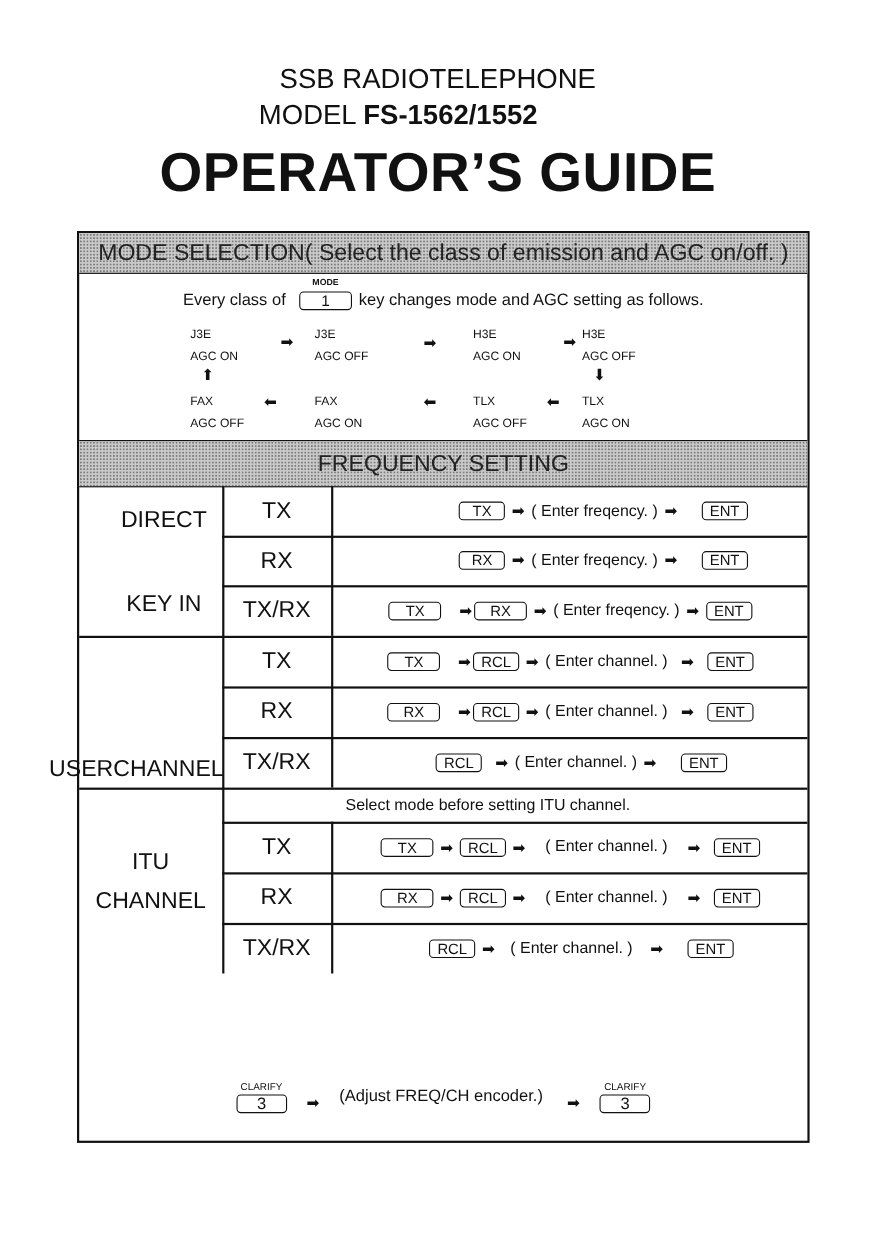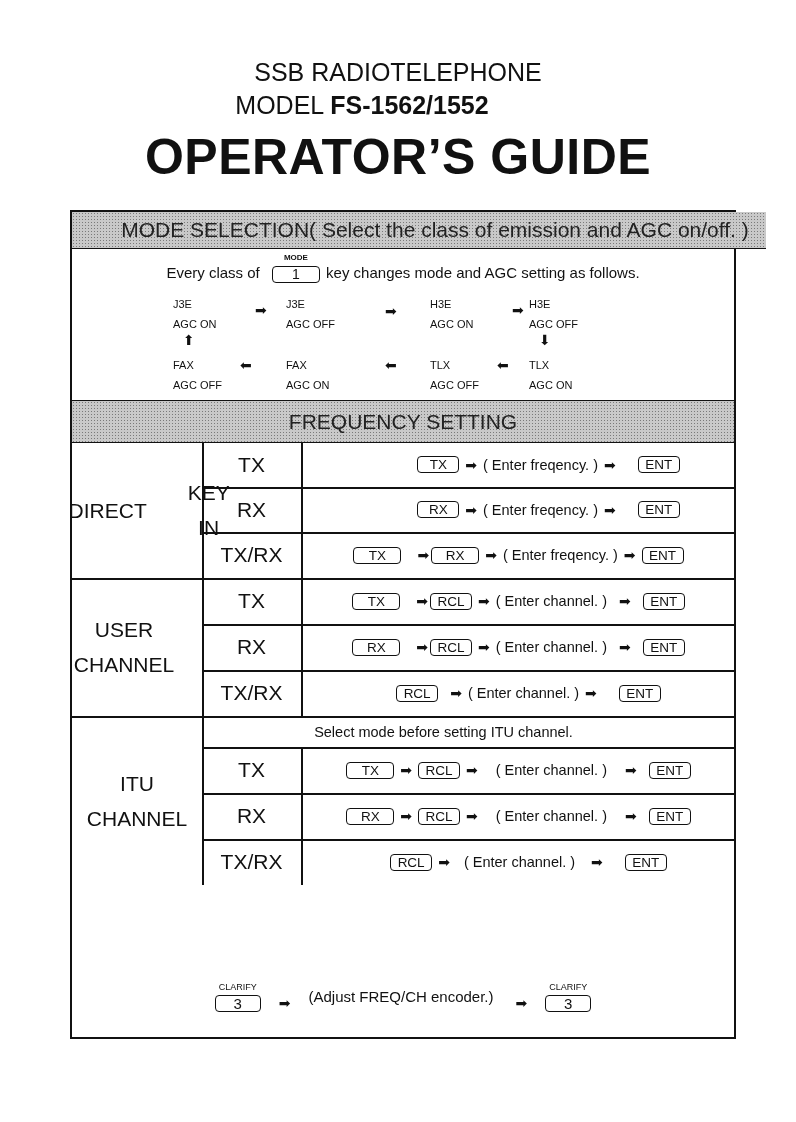--- a/index.html
+++ b/index.html
@@ -10,21 +10,21 @@
   .title2 { left: 0; width: 724px; top: 91px; text-align: center; font-size: 25px; }
   .title2 b { font-weight: bold; }
   .title3 { left: 0; width: 796px; top: 128px; text-align: center; font-size: 50px; font-weight: bold; letter-spacing: 0.5px; }
 
   .frame { left: 70px; top: 210px; width: 662px; height: 825px; border: 2px solid #111; box-sizing: content-box; }
   .hatch { background-color: #c9c9c9;
            background-image: radial-gradient(#7a7a7a 0.8px, transparent 0.9px);
            background-size: 3px 3px; }
   .band { position: absolute; left: 0; width: 662px; border-bottom: 1.5px solid #111; display: flex;
           align-items: center; justify-content: center; font-size: 21px; color: #222; }
-  .band.top { border-top: none; padding-left: 32px; }
+  .band.top { border-top: none; }
   .hline { position: absolute; height: 1.5px; background: #111; }
   .vline { position: absolute; width: 1.5px; background: #111; }
 
   .cell { position: absolute; display: flex; align-items: center; justify-content: center; text-align: center; }
   .group-label { font-size: 21px; line-height: 35px; }
   .dir-label { font-size: 21px; }
   .seq { font-size: 14.5px; white-space: nowrap; }
   .key { display: inline-block; border: 1.5px solid #111; border-radius: 4px; padding: 0 6px;
          font-size: 13.5px; line-height: 15px; min-width: 28px; text-align: center; vertical-align: middle; }
   .arrow { display: inline-block; font-size: 14px; margin: 0 6px; vertical-align: middle; }
@@ -119,25 +119,25 @@
   <div class="hline" style="left:130px;width:532px;top:275px;"></div>
   <div class="hline" style="left:130px;width:532px;top:320px;"></div>
   <div class="hline" style="left:0;width:662px;top:366px;"></div>
   <div class="hline" style="left:130px;width:532px;top:412px;"></div>
   <div class="hline" style="left:130px;width:532px;top:458px;"></div>
   <div class="hline" style="left:0;width:662px;top:504px;"></div>
   <div class="hline" style="left:130px;width:532px;top:535px;"></div>
   <div class="hline" style="left:130px;width:532px;top:581px;"></div>
   <div class="hline" style="left:130px;width:532px;top:627px;"></div>
 
-  <div class="cell group-label" style="left:0;width:154px;top:230px;height:136px;gap:41px;">
+  <div class="cell group-label" style="left:0;width:154px;top:230px;height:136px;flex-direction:column;gap:41px;">
     <span>DIRECT</span>
       <span>KEY IN</span>
   </div>
-  <div class="cell group-label" style="left:0;width:104px;top:366px;height:138px;flex-direction:column;">
+  <div class="cell group-label" style="left:0;width:104px;top:366px;height:138px;flex-direction:row;align-items:flex-end;">
     <span>USER</span>
       <span>CHANNEL</span>
   </div>
   <div class="cell group-label" style="left:0;width:130px;top:504px;height:169px;flex-direction:column;">
     <span>ITU</span>
       <span>CHANNEL</span>
   </div>
 
   <div class="cell dir-label" style="left:130px;width:99px;top:230px;height:45px;">TX</div>
   <div class="cell seq" style="left:231px;width:431px;top:230px;height:45px;">

